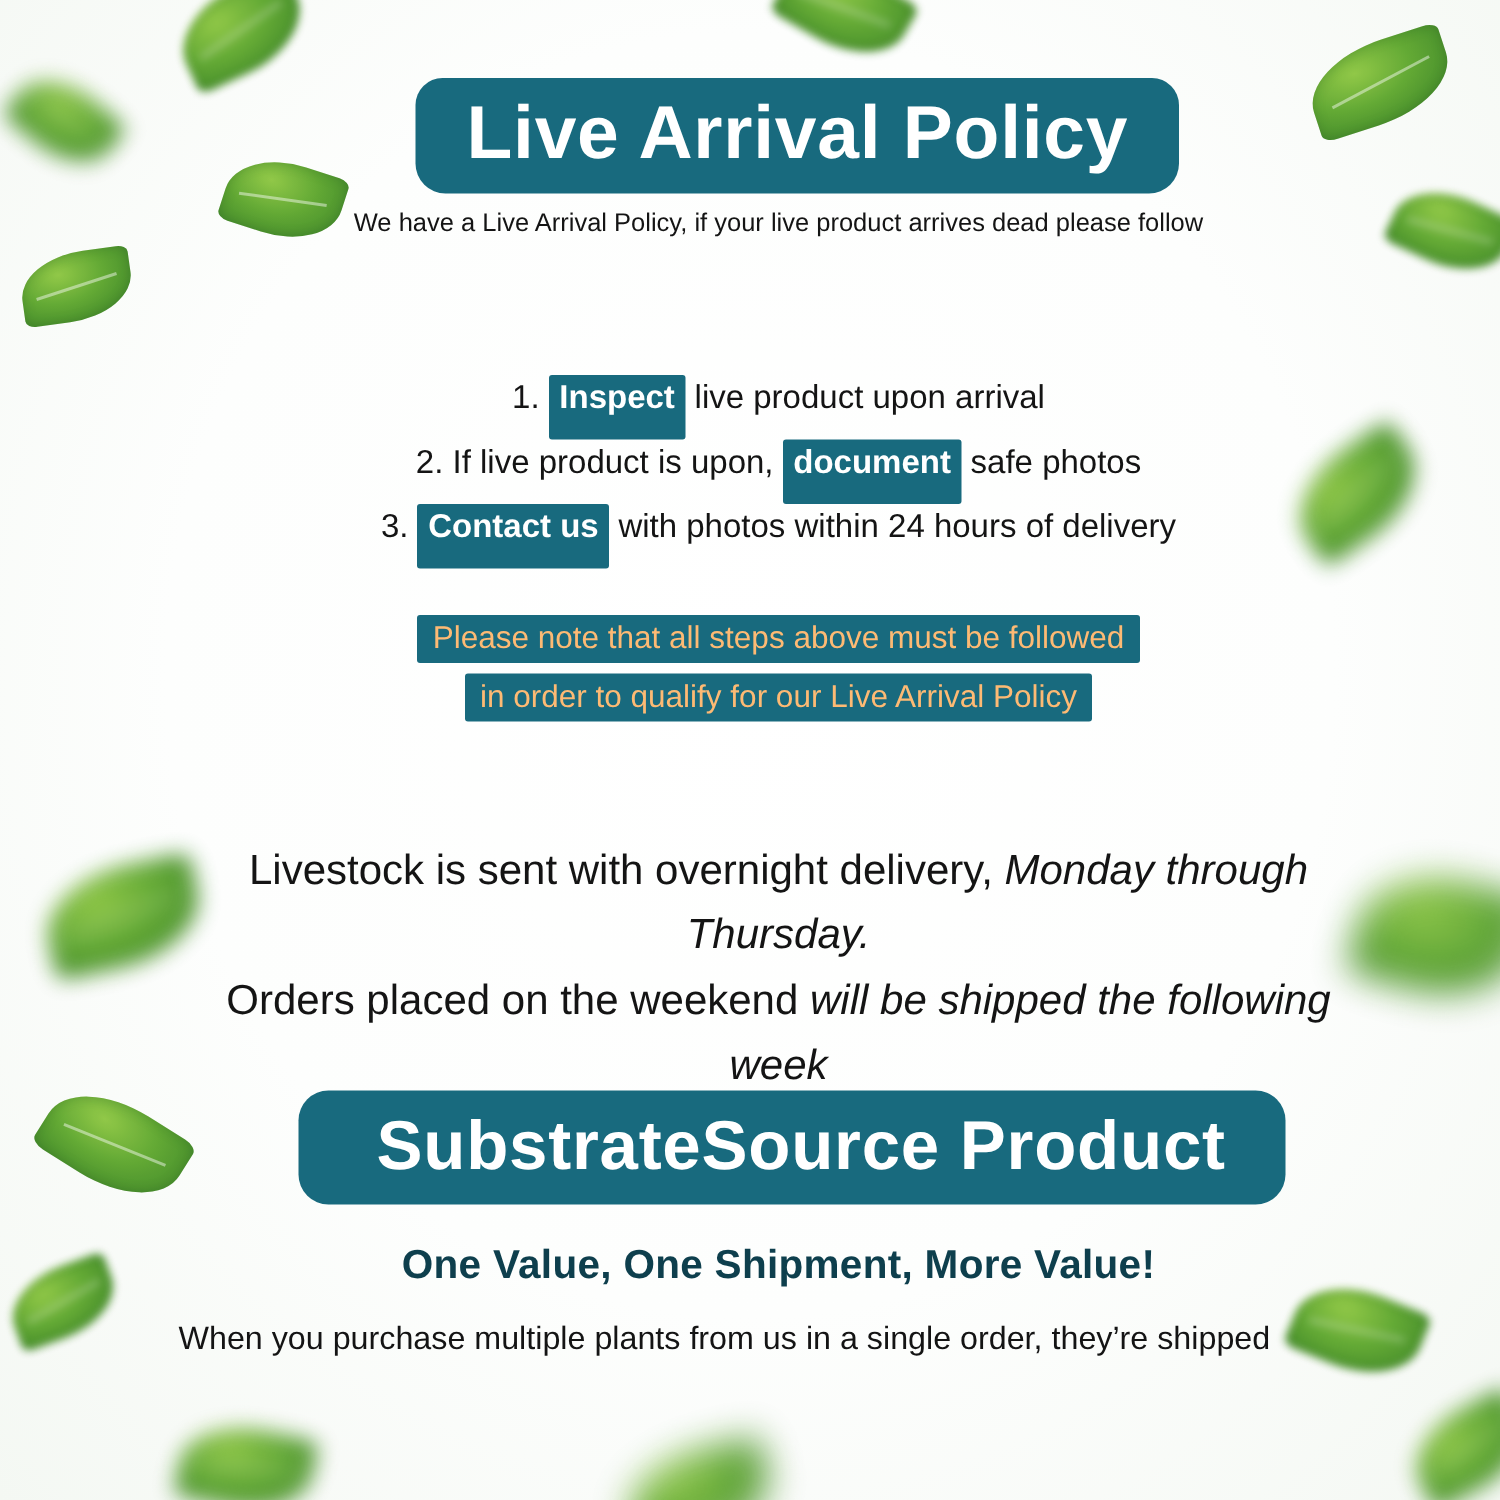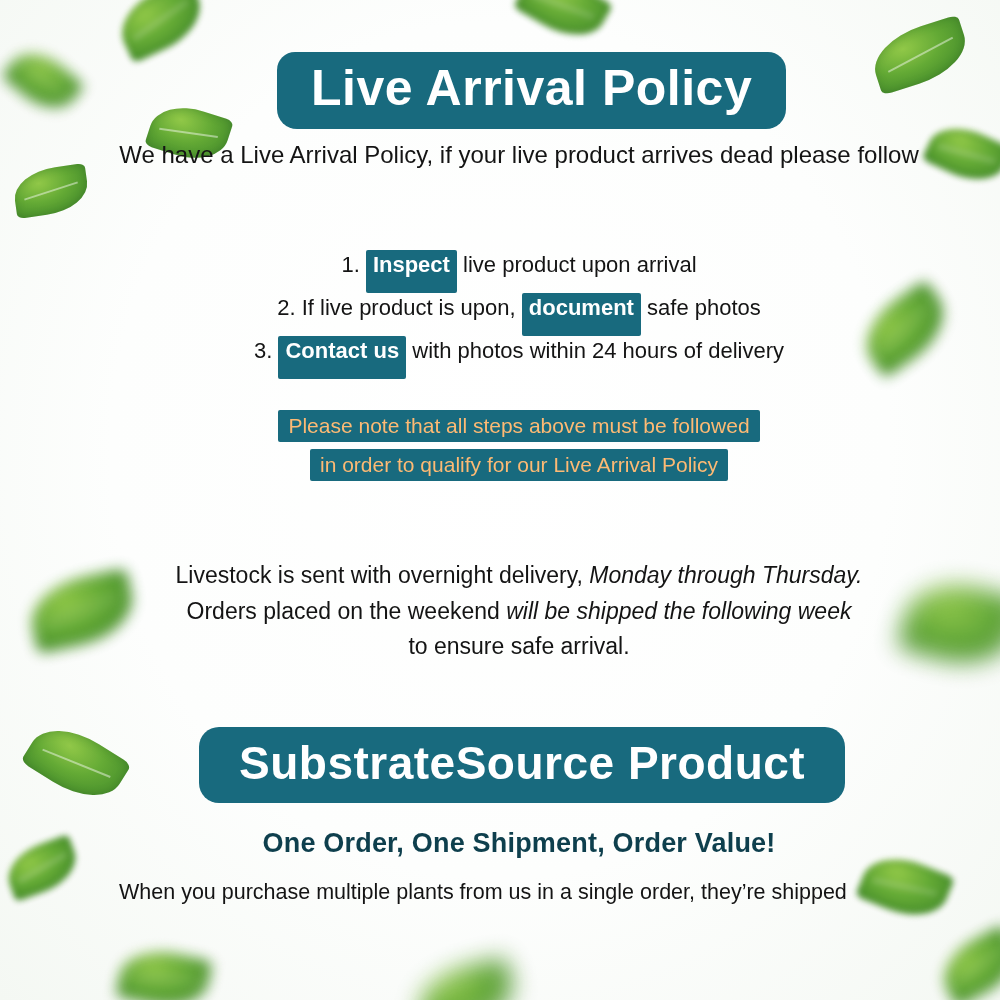--- a/index.html
+++ b/index.html
@@ -72,30 +72,30 @@
     top: 52px;
     font-size: 50px;
     border-radius: 18px 18px 20px 20px;
   }
 
   #banner-substrate {
     left: 180px;
     top: 727px;
     font-size: 46px;
     border-radius: 20px;
-    padding: 12px 40px 16px 40px;
+    padding: 12px 40px 16px 52px;
   }
 
   .intro {
     position: absolute;
     left: 100px;
     top: 136px;
     width: 800px;
     text-align: center;
-    font-size: 24px;
+    font-size: 17px;
     color: #141414;
     line-height: 1.55;
   }
 
   .steps {
     position: absolute;
     left: 120px;
     top: 244px;
     width: 760px;
     text-align: center;
@@ -132,21 +132,21 @@
     margin-bottom: 7px;
     border-radius: 2px;
   }
 
   .ship {
     position: absolute;
     left: 120px;
     top: 558px;
     width: 760px;
     text-align: center;
-    font-size: 23px;
+    font-size: 28px;
     color: #141414;
     line-height: 1.55;
   }
   .ship i { font-style: italic; }
 
   .sub-tagline {
     position: absolute;
     left: 120px;
     top: 828px;
     width: 760px;
@@ -234,20 +234,20 @@
       </div>
       <div>
         <span>Orders placed on the weekend</span>
         <i>will be shipped the following week</i>
       </div>
       <div>to ensure safe arrival.</div>
     </div>
 
     <div class="banner" id="banner-substrate">SubstrateSource Product</div>
 
-    <div class="sub-tagline">One Order, One Shipment, Order Value!</div>
+    <div class="sub-tagline">One Value, One Shipment, More Value!</div>
 
     <div class="sub-body">
       <div>When you purchase multiple plants from us in a single order, they’re shipped</div>
     </div>
 
   </div>
 </div>
 
 </body></html>

